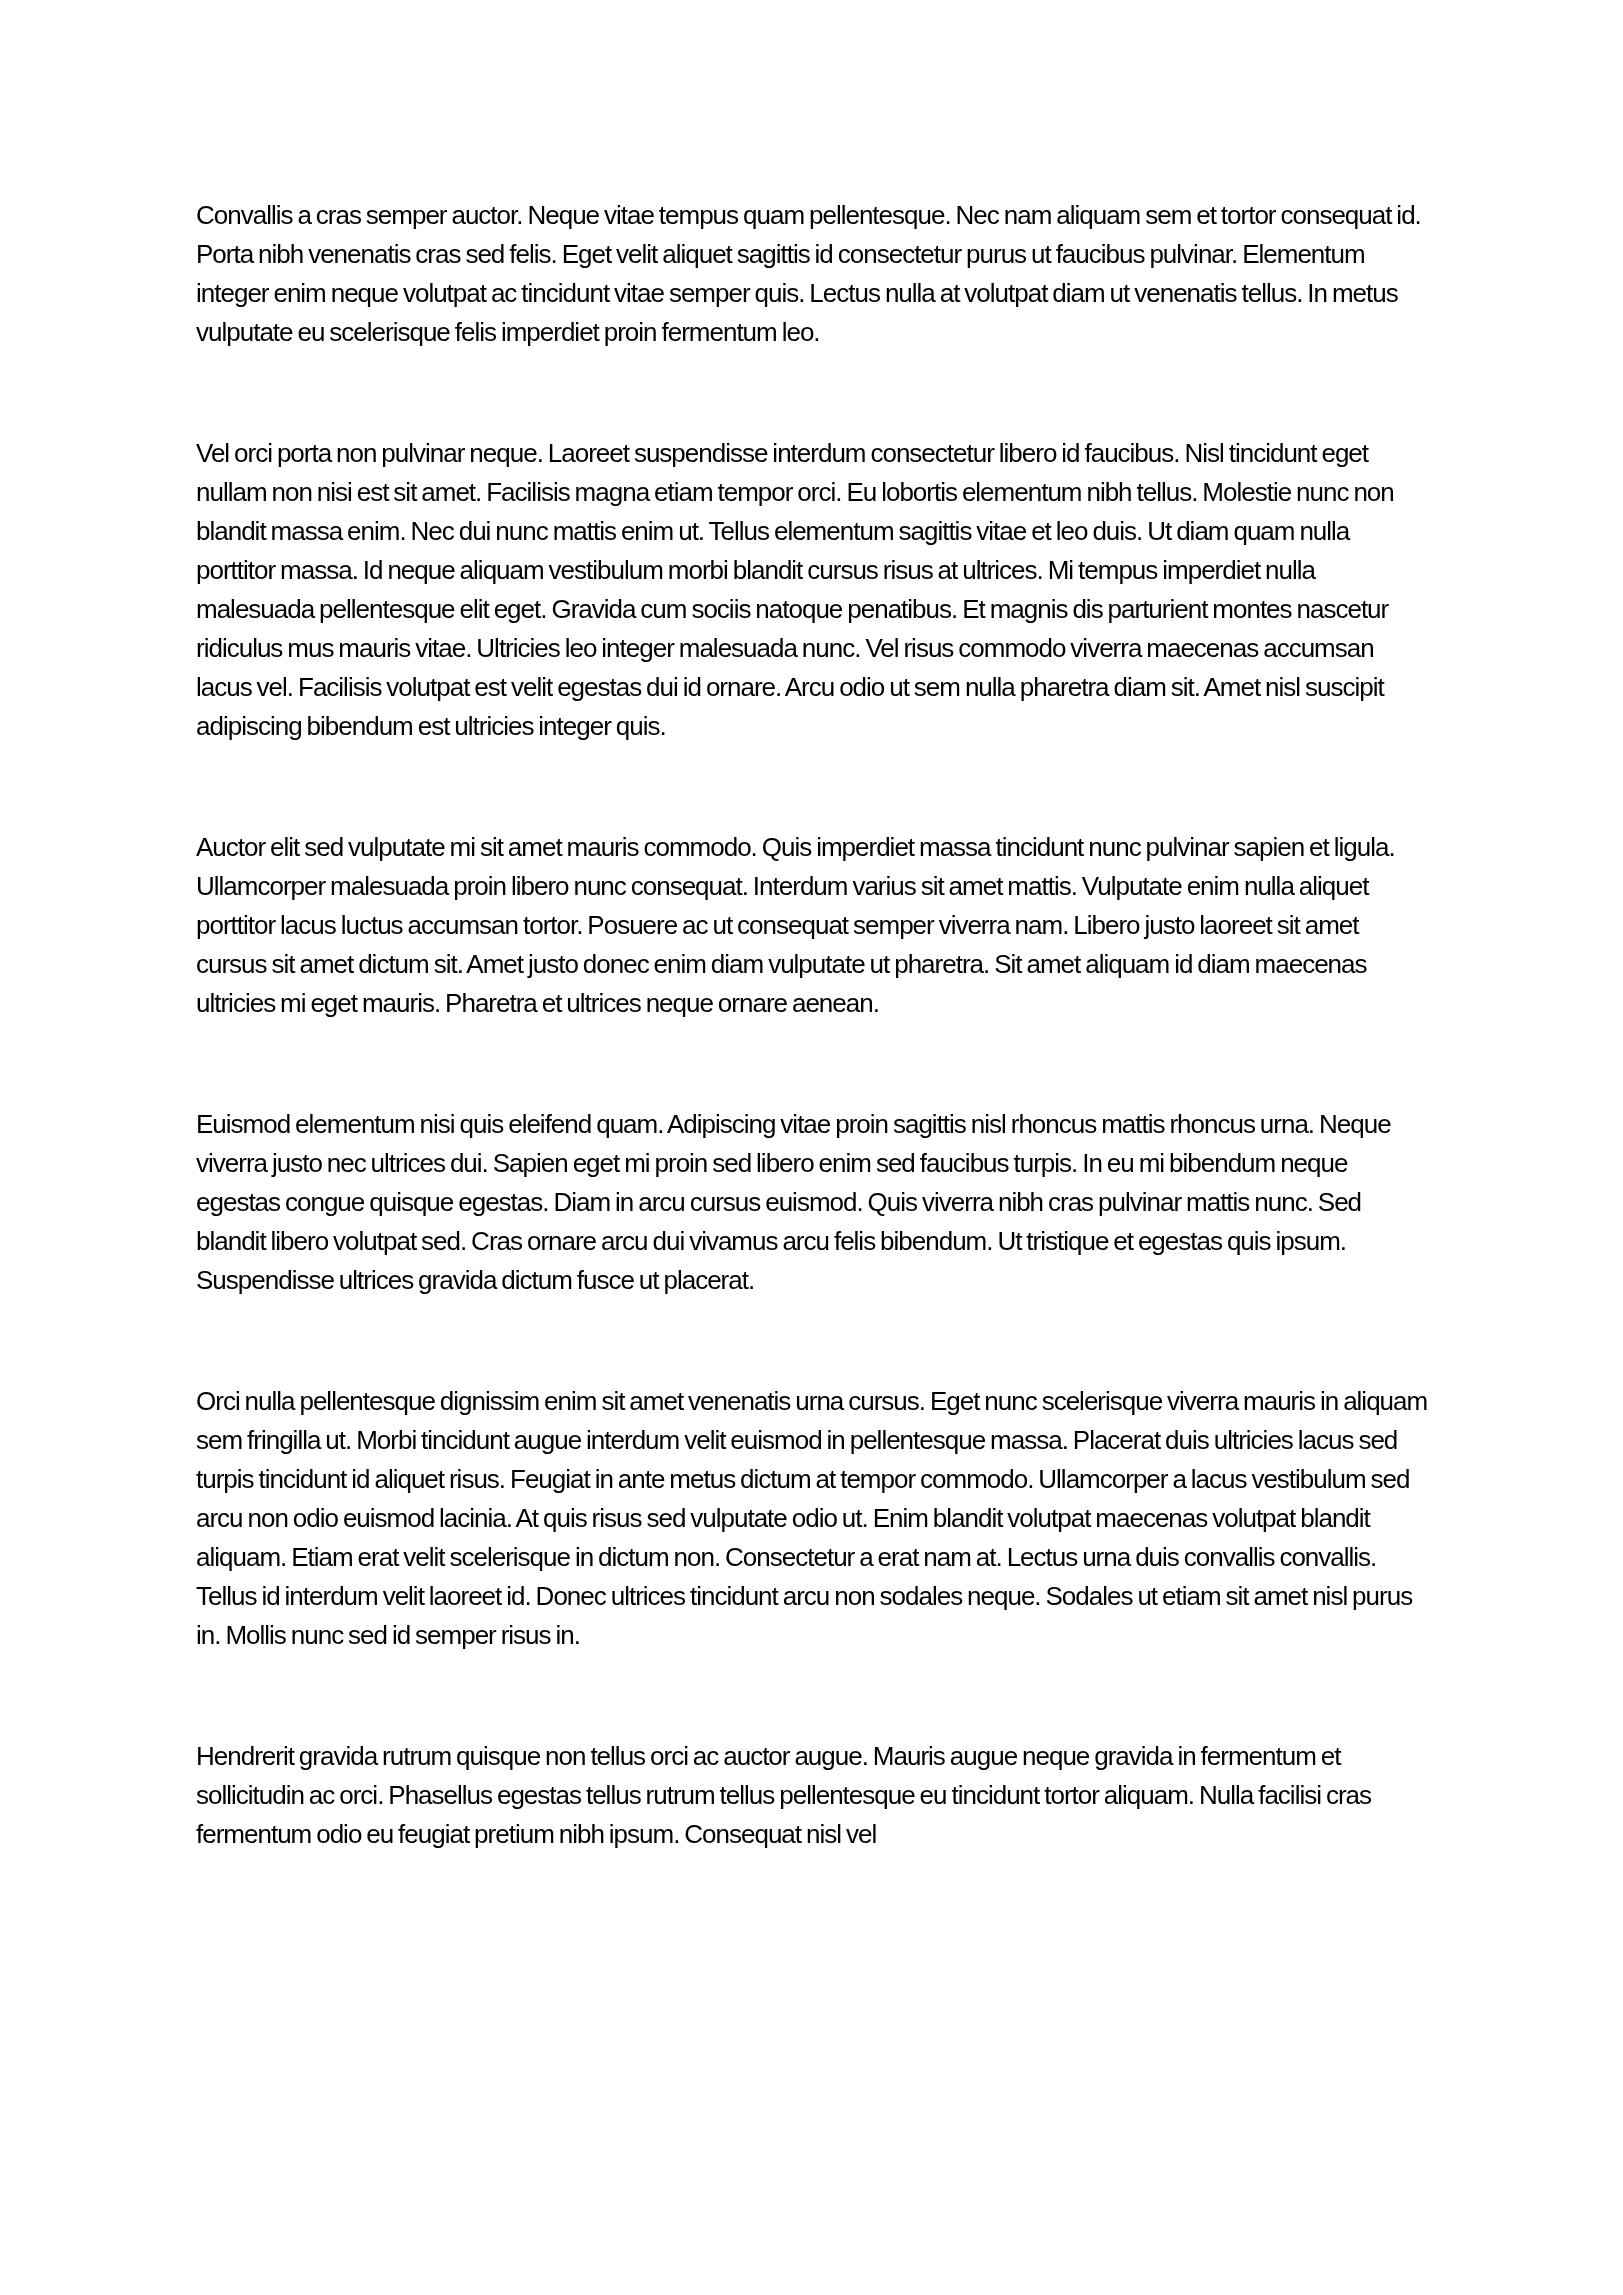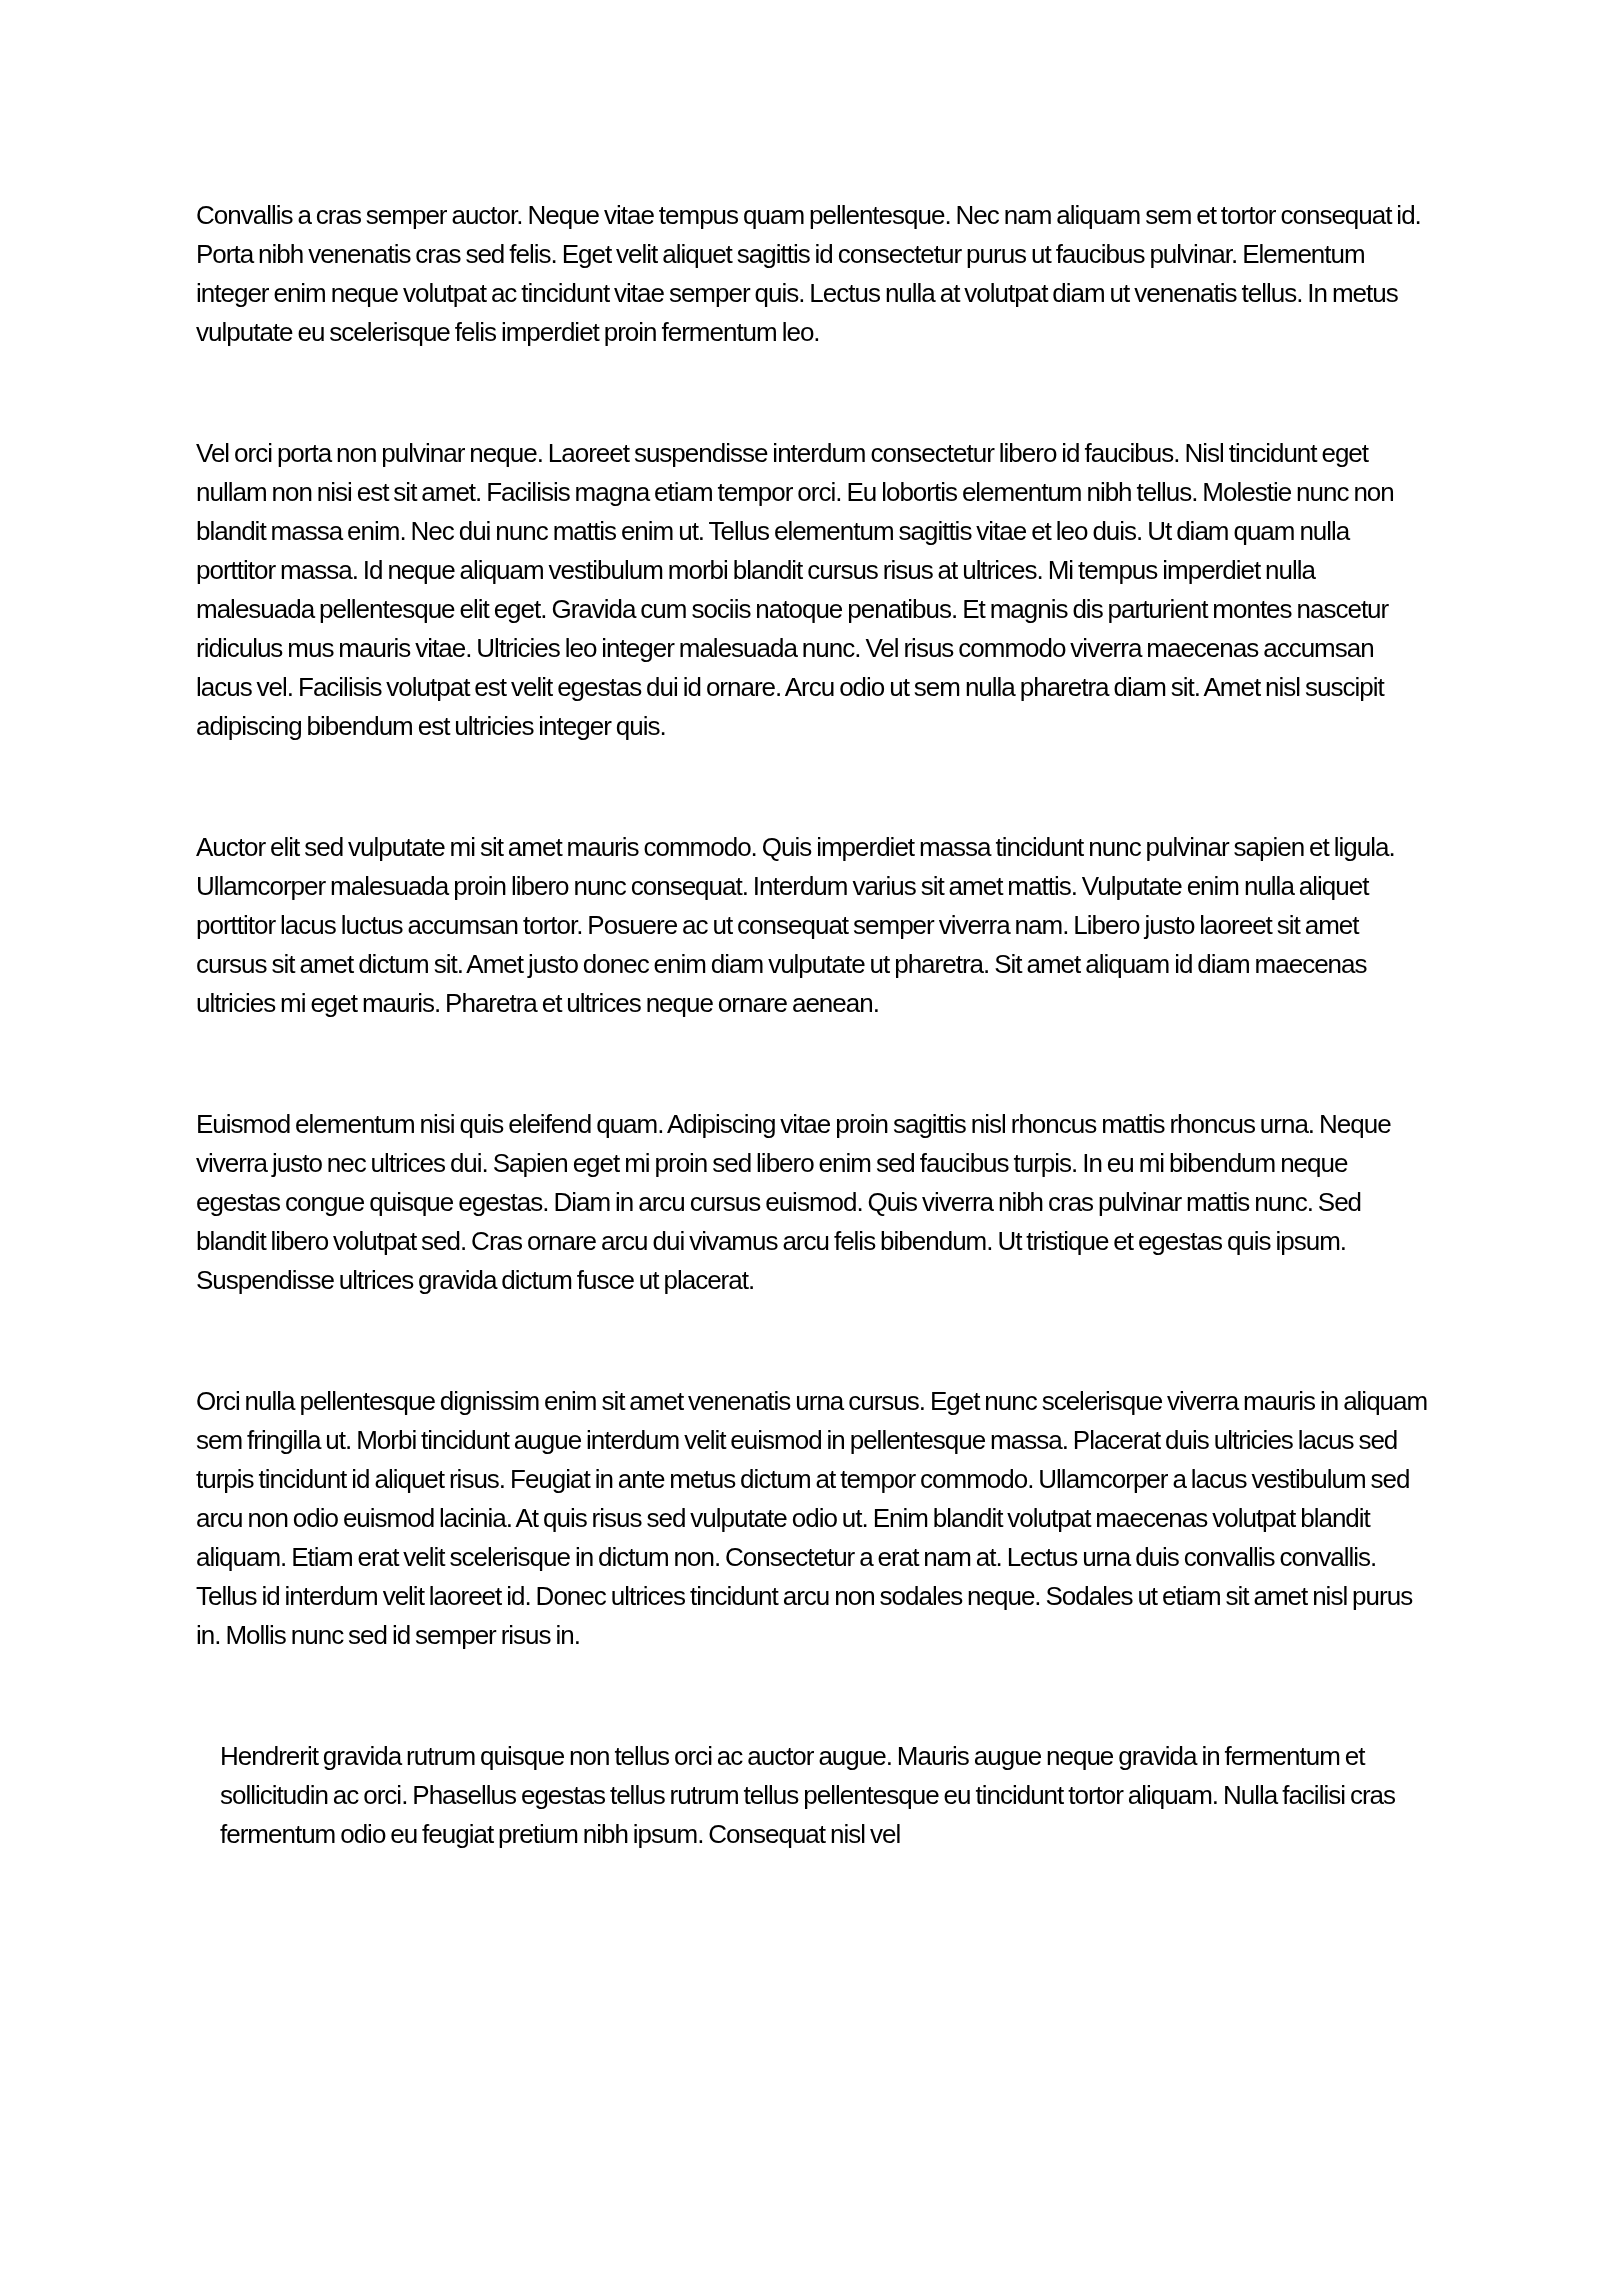--- a/index.html
+++ b/index.html
@@ -27,21 +27,20 @@
     font-size: 26px;
     line-height: 39px;
     letter-spacing: -1px;
     word-spacing: -1.3px;
     color: #000000;
     text-align: left;
     max-width: 1243px;
   }
   .doc-paragraph:last-child {
     margin-bottom: 0;
-    margin-left: 24px;
   }
 </style>
 </head>
 <body>
 
 <div class="page">
   <p class="doc-paragraph">Convallis a cras semper auctor. Neque vitae tempus quam pellentesque. Nec nam aliquam sem et tortor consequat id. Porta nibh venenatis cras sed felis. Eget velit aliquet sagittis id consectetur purus ut faucibus pulvinar. Elementum integer enim neque volutpat ac tincidunt vitae semper quis. Lectus nulla at volutpat diam ut venenatis tellus. In metus vulputate eu scelerisque felis imperdiet proin fermentum leo.</p>
   <p class="doc-paragraph">Vel orci porta non pulvinar neque. Laoreet suspendisse interdum consectetur libero id faucibus. Nisl tincidunt eget nullam non nisi est sit amet. Facilisis magna etiam tempor orci. Eu lobortis elementum nibh tellus. Molestie nunc non blandit massa enim. Nec dui nunc mattis enim ut. Tellus elementum sagittis vitae et leo duis. Ut diam quam nulla porttitor massa. Id neque aliquam vestibulum morbi blandit cursus risus at ultrices. Mi tempus imperdiet nulla malesuada pellentesque elit eget. Gravida cum sociis natoque penatibus. Et magnis dis parturient montes nascetur ridiculus mus mauris vitae. Ultricies leo integer malesuada nunc. Vel risus commodo viverra maecenas accumsan lacus vel. Facilisis volutpat est velit egestas dui id ornare. Arcu odio ut sem nulla pharetra diam sit. Amet nisl suscipit adipiscing bibendum est ultricies integer quis.</p>
   <p class="doc-paragraph">Auctor elit sed vulputate mi sit amet mauris commodo. Quis imperdiet massa tincidunt nunc pulvinar sapien et ligula. Ullamcorper malesuada proin libero nunc consequat. Interdum varius sit amet mattis. Vulputate enim nulla aliquet porttitor lacus luctus accumsan tortor. Posuere ac ut consequat semper viverra nam. Libero justo laoreet sit amet cursus sit amet dictum sit. Amet justo donec enim diam vulputate ut pharetra. Sit amet aliquam id diam maecenas ultricies mi eget mauris. Pharetra et ultrices neque ornare aenean.</p>
   <p class="doc-paragraph">Euismod elementum nisi quis eleifend quam. Adipiscing vitae proin sagittis nisl rhoncus mattis rhoncus urna. Neque viverra justo nec ultrices dui. Sapien eget mi proin sed libero enim sed faucibus turpis. In eu mi bibendum neque egestas congue quisque egestas. Diam in arcu cursus euismod. Quis viverra nibh cras pulvinar mattis nunc. Sed blandit libero volutpat sed. Cras ornare arcu dui vivamus arcu felis bibendum. Ut tristique et egestas quis ipsum. Suspendisse ultrices gravida dictum fusce ut placerat.</p>

